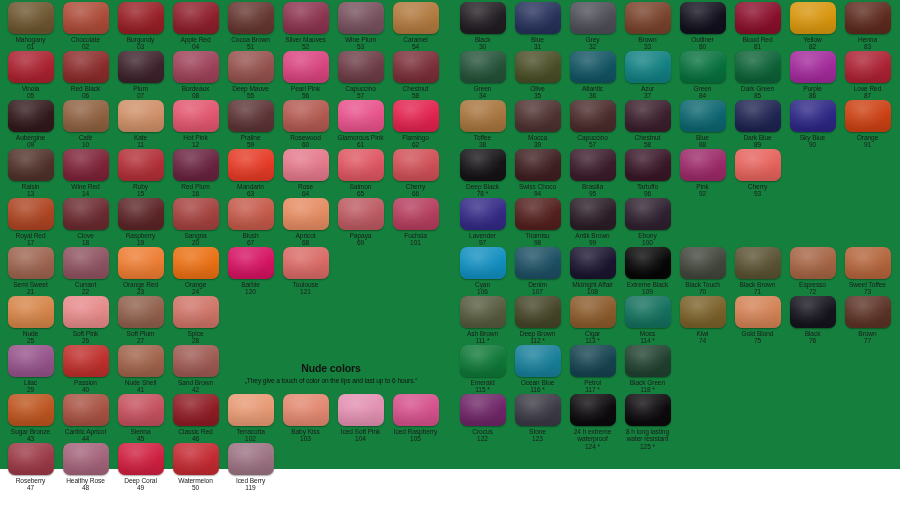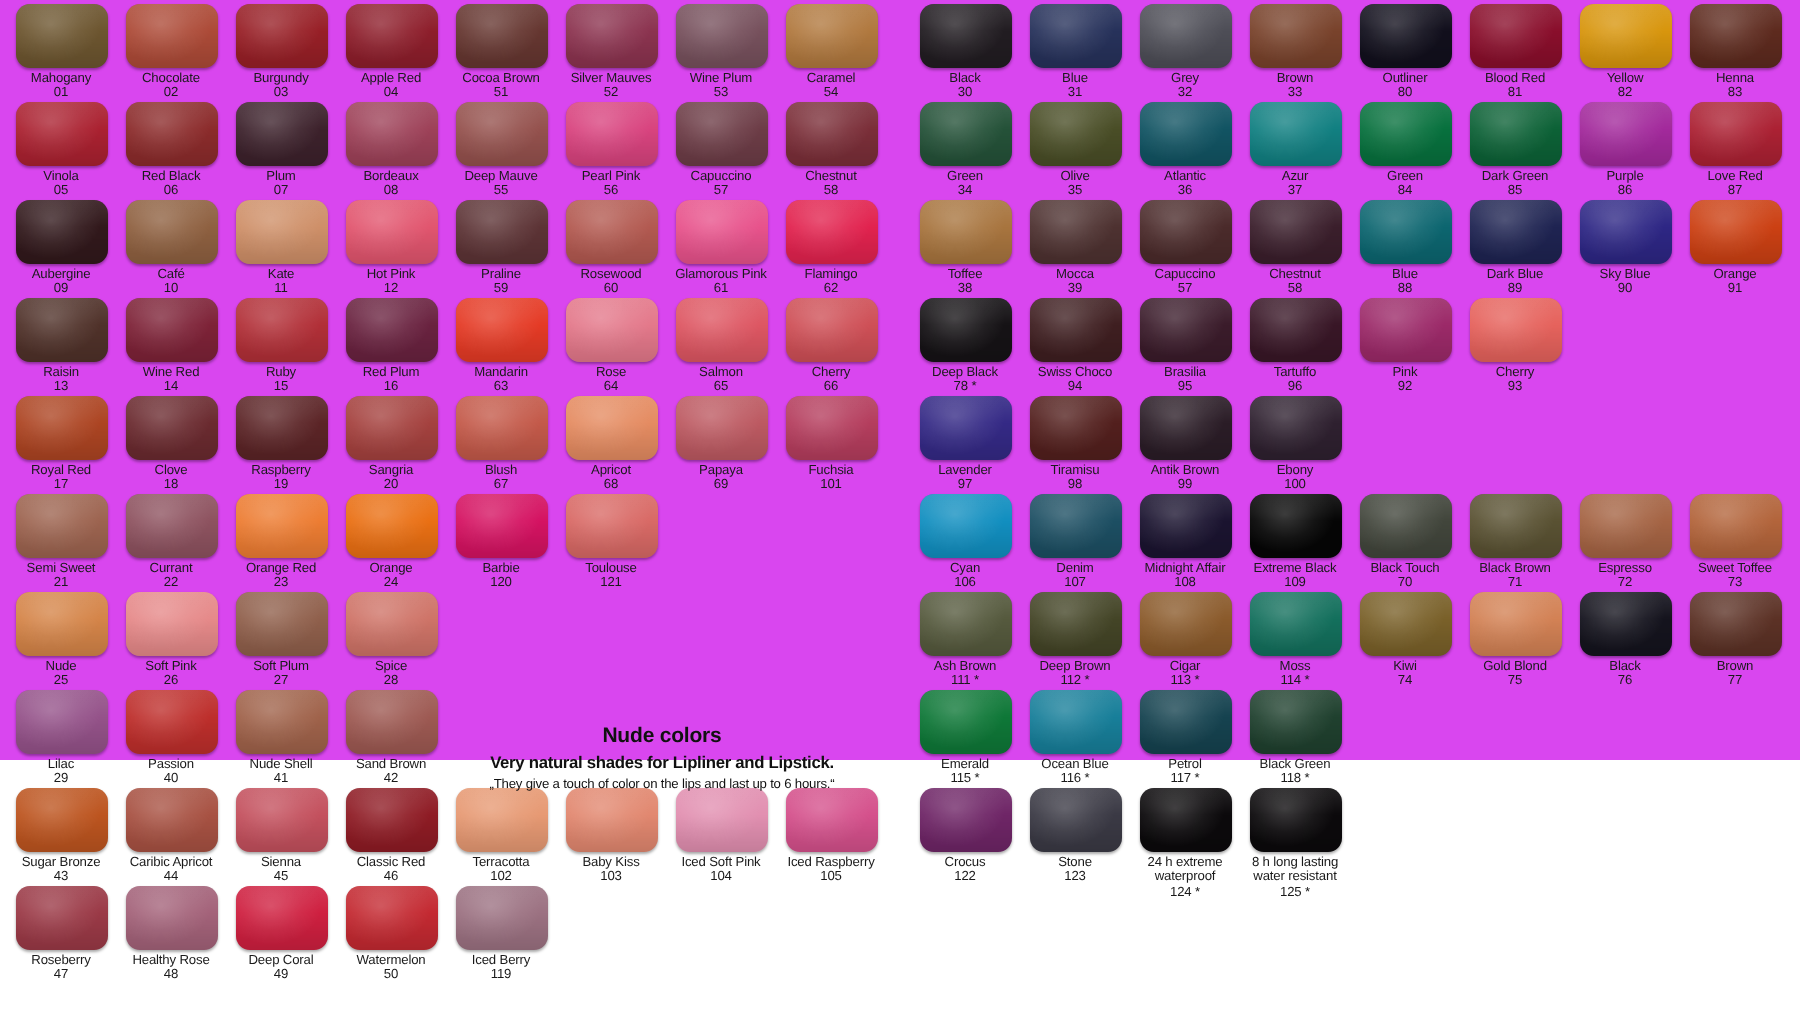--- a/index.html
+++ b/index.html
@@ -4,22 +4,22 @@
 <style>
   * { box-sizing: border-box; margin: 0; padding: 0; }
   html, body {
     width: 900px; height: 506px;
     background: #ffffff;
     font-family: "Liberation Sans", sans-serif;
     overflow: hidden;
   }
   #page {
     position: relative;
-    width: 900px; height: 380px;
-    background: #d946ef;
+    width: 900px; height: 469px;
+    background: #15803d;
   }
   .section { position: absolute; top: 0; }
   #left-section  { left: 3px;   width: 440px; }
   #right-section { left: 455px; width: 442px; }
 
   .grid {
     display: grid;
     grid-template-columns: repeat(8, 55px);
     grid-auto-rows: 49px;
     column-gap: 0px;
@@ -1001,17 +1001,16 @@
         </div>
         <div class="cell empty"></div>
         <div class="cell empty"></div>
         <div class="cell empty"></div>
         <div class="cell empty"></div>
       </div>
   </div>
 
   <div id="nude-block">
     <div id="nude-title">Nude colors</div>
-    <div id="nude-sub">Very natural shades for Lipliner and Lipstick.</div>
     <div id="nude-quote">„They give a touch of color on the lips and last up to 6 hours.“</div>
   </div>
 
 </div>
 
 </body></html>

